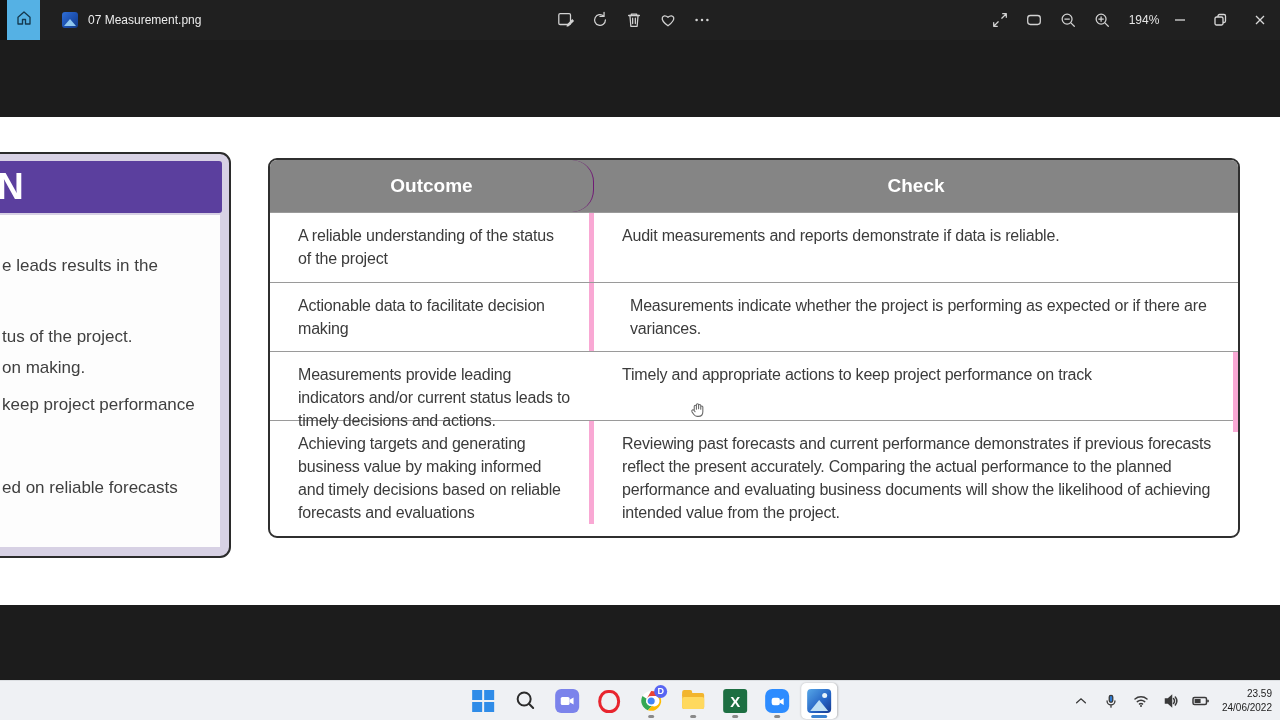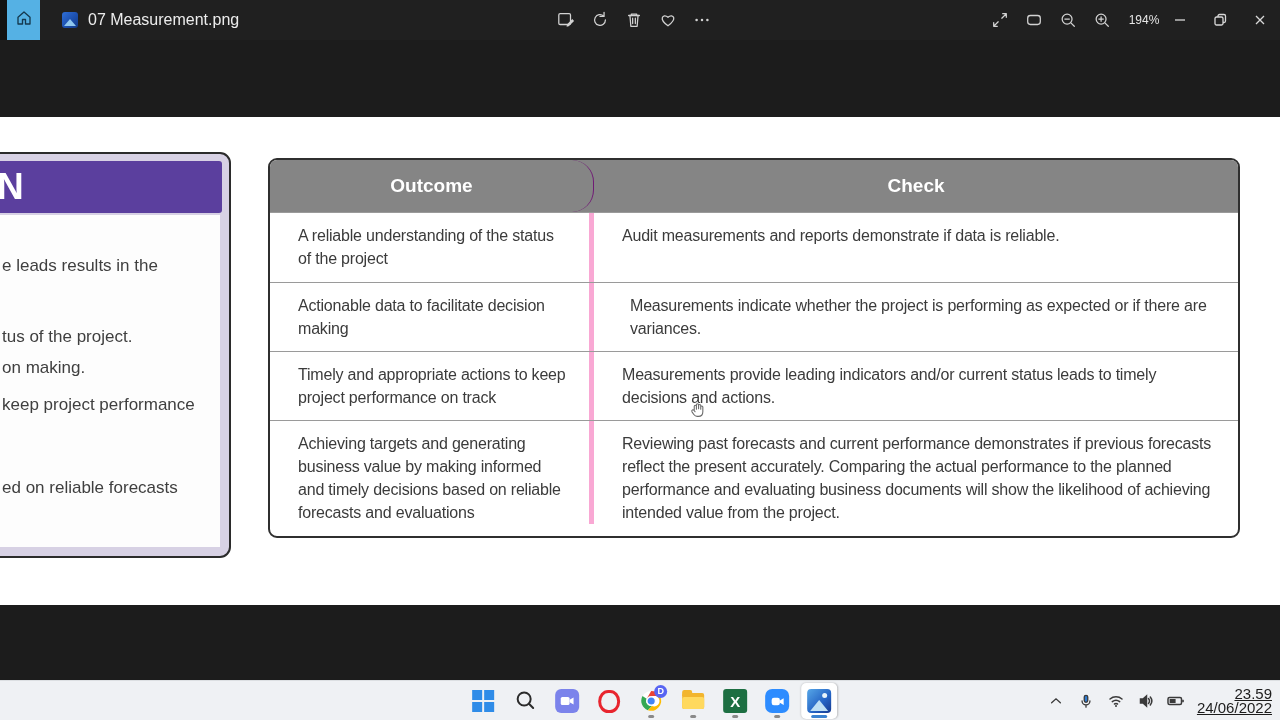--- a/index.html
+++ b/index.html
@@ -10,21 +10,21 @@
   .titlebar { position:absolute; top:0; left:0; width:1280px; height:40px;
               background:#202020; display:flex; align-items:center; }
   .edge-strip { position:absolute; left:0; top:0; width:7px; height:40px; background:#121212; }
   .home-btn { position:absolute; left:7px; top:0; width:33px; height:40px; background:#55b1e4;
               display:flex; align-items:center; justify-content:center; cursor:pointer; }
   .tab { position:absolute; left:48px; top:0; height:40px; display:flex; align-items:center; gap:10px; padding:0 14px; }
   .tab-ico { width:16px; height:16px; border-radius:3px;
              background:linear-gradient(135deg,#2f6fd8 0%,#1c4fae 55%,#123a85 100%); position:relative; overflow:hidden; }
   .tab-ico::after { content:""; position:absolute; left:2px; bottom:2px; border-left:6px solid transparent;
              border-right:6px solid transparent; border-bottom:7px solid #8fc7ee; }
-  .tab-title { color:#ececec; font-size:16px; }
+  .tab-title { color:#ececec; font-size:12px; }
   .tb-icons { position:absolute; left:556px; top:0; height:40px; display:flex; align-items:center; gap:14px; }
   .tb-btn { width:20px; height:20px; display:flex; align-items:center; justify-content:center; cursor:pointer; }
   .tb-btn svg { stroke:#d2d2d2; fill:none; stroke-width:1.4; stroke-linecap:round; stroke-linejoin:round; }
   .zoom-ctrls { position:absolute; right:118px; top:0; height:40px; display:flex; align-items:center; gap:14px; }
   .zoom-pct { color:#e6e6e6; font-size:12px; min-width:36px; text-align:center; cursor:pointer; }
   .win-ctrls { position:absolute; right:0; top:0; height:40px; display:flex; }
   .win-btn { width:40px; height:40px; display:flex; align-items:center; justify-content:center; cursor:pointer; }
   .win-btn svg { stroke:#d8d8d8; fill:none; stroke-width:1.3; }
 
   
@@ -81,21 +81,21 @@
   .photos-ico::after { content:""; position:absolute; left:3px; bottom:2px; border-left:9px solid transparent;
                 border-right:9px solid transparent; border-bottom:11px solid #bfe0f5; }
   .photos-ico::before { content:""; position:absolute; right:4px; top:4px; width:5px; height:5px;
                 border-radius:50%; background:#e8f4fb; }
   .badge { position:absolute; right:-4px; top:-4px; width:13px; height:13px; border-radius:50%;
            background:#5865f2; color:#fff; font-size:9px; font-weight:bold; line-height:13px; text-align:center; }
 
   .tray { position:absolute; right:8px; top:0; height:40px; display:flex; align-items:center; gap:12px; }
   .tray-ico { width:18px; height:18px; display:flex; align-items:center; justify-content:center; cursor:pointer; }
   .tray-ico svg { stroke:#3a3a3a; fill:none; stroke-width:1.5; stroke-linecap:round; }
-  .clock { font-size:15px; color:#1c1c1c; text-align:right; line-height:14px; cursor:default;text-decoration:underline; }
+  .clock { font-size:10px; color:#1c1c1c; text-align:right; line-height:14px; cursor:default; }
 </style>
 </head>
 <body>
 
 <div class="titlebar">
   <div class="edge-strip"></div>
   <div class="home-btn">
     <span>
       <svg width="18" height="18" viewBox="0 0 24 24" fill="none" stroke="#15394e" stroke-width="1.8" stroke-linejoin="round">
         <path d="M4 11 L12 4 L20 11 V20 H14 V14 H10 V20 H4 Z"></path>
@@ -213,22 +213,22 @@
     </div>
     <div class="trow r1">
       <div class="cell c1">A reliable understanding of the status of the project</div>
       <div class="cell c2">Audit measurements and reports demonstrate if data is reliable.</div>
     </div>
     <div class="trow r2">
       <div class="cell c1">Actionable data to facilitate decision making</div>
       <div class="cell c2">Measurements indicate whether the project is performing as expected or if there are variances.</div>
     </div>
     <div class="trow r3">
+      <div class="cell c2">Measurements provide leading indicators and/or current status leads to timely decisions and actions.</div>
       <div class="cell c1">Timely and appropriate actions to keep project performance on track</div>
-      <div class="cell c2">Measurements provide leading indicators and/or current status leads to timely decisions and actions.</div>
     </div>
     <div class="trow r4">
       <div class="cell c1">Achieving targets and generating business value by making informed and timely decisions based on reliable forecasts and evaluations</div>
       <div class="cell c2">Reviewing past forecasts and current performance demonstrates if previous forecasts reflect the present accurately. Comparing the actual performance to the planned performance and evaluating business documents will show the likelihood of achieving intended value from the project.</div>
     </div>
   </div>
 
   <div class="hand-cursor">
     <svg width="20" height="20" viewBox="0 0 24 24" fill="rgba(255,255,255,.85)" stroke="#6a6a6a" stroke-width="1.3" stroke-linecap="round" stroke-linejoin="round">
       <path d="M7.5 11.5 V7.5 a1.3 1.3 0 0 1 2.6 0 V11 M10.1 10.5 V5.8 a1.3 1.3 0 0 1 2.6 0 V10.5 M12.7 10.5 V6.6 a1.3 1.3 0 0 1 2.6 0 V11 M15.3 11 V8.4 a1.25 1.25 0 0 1 2.5 0 V14 c0 3.2-2 5.6-5.4 5.6 h-1.4 c-1.9 0-3-.8-4-2.2 L4.8 14.2 c-.5-.8-.3-1.7.4-2.2 .7-.4 1.5-.2 2.1.5 l1.2 1.6"></path>

